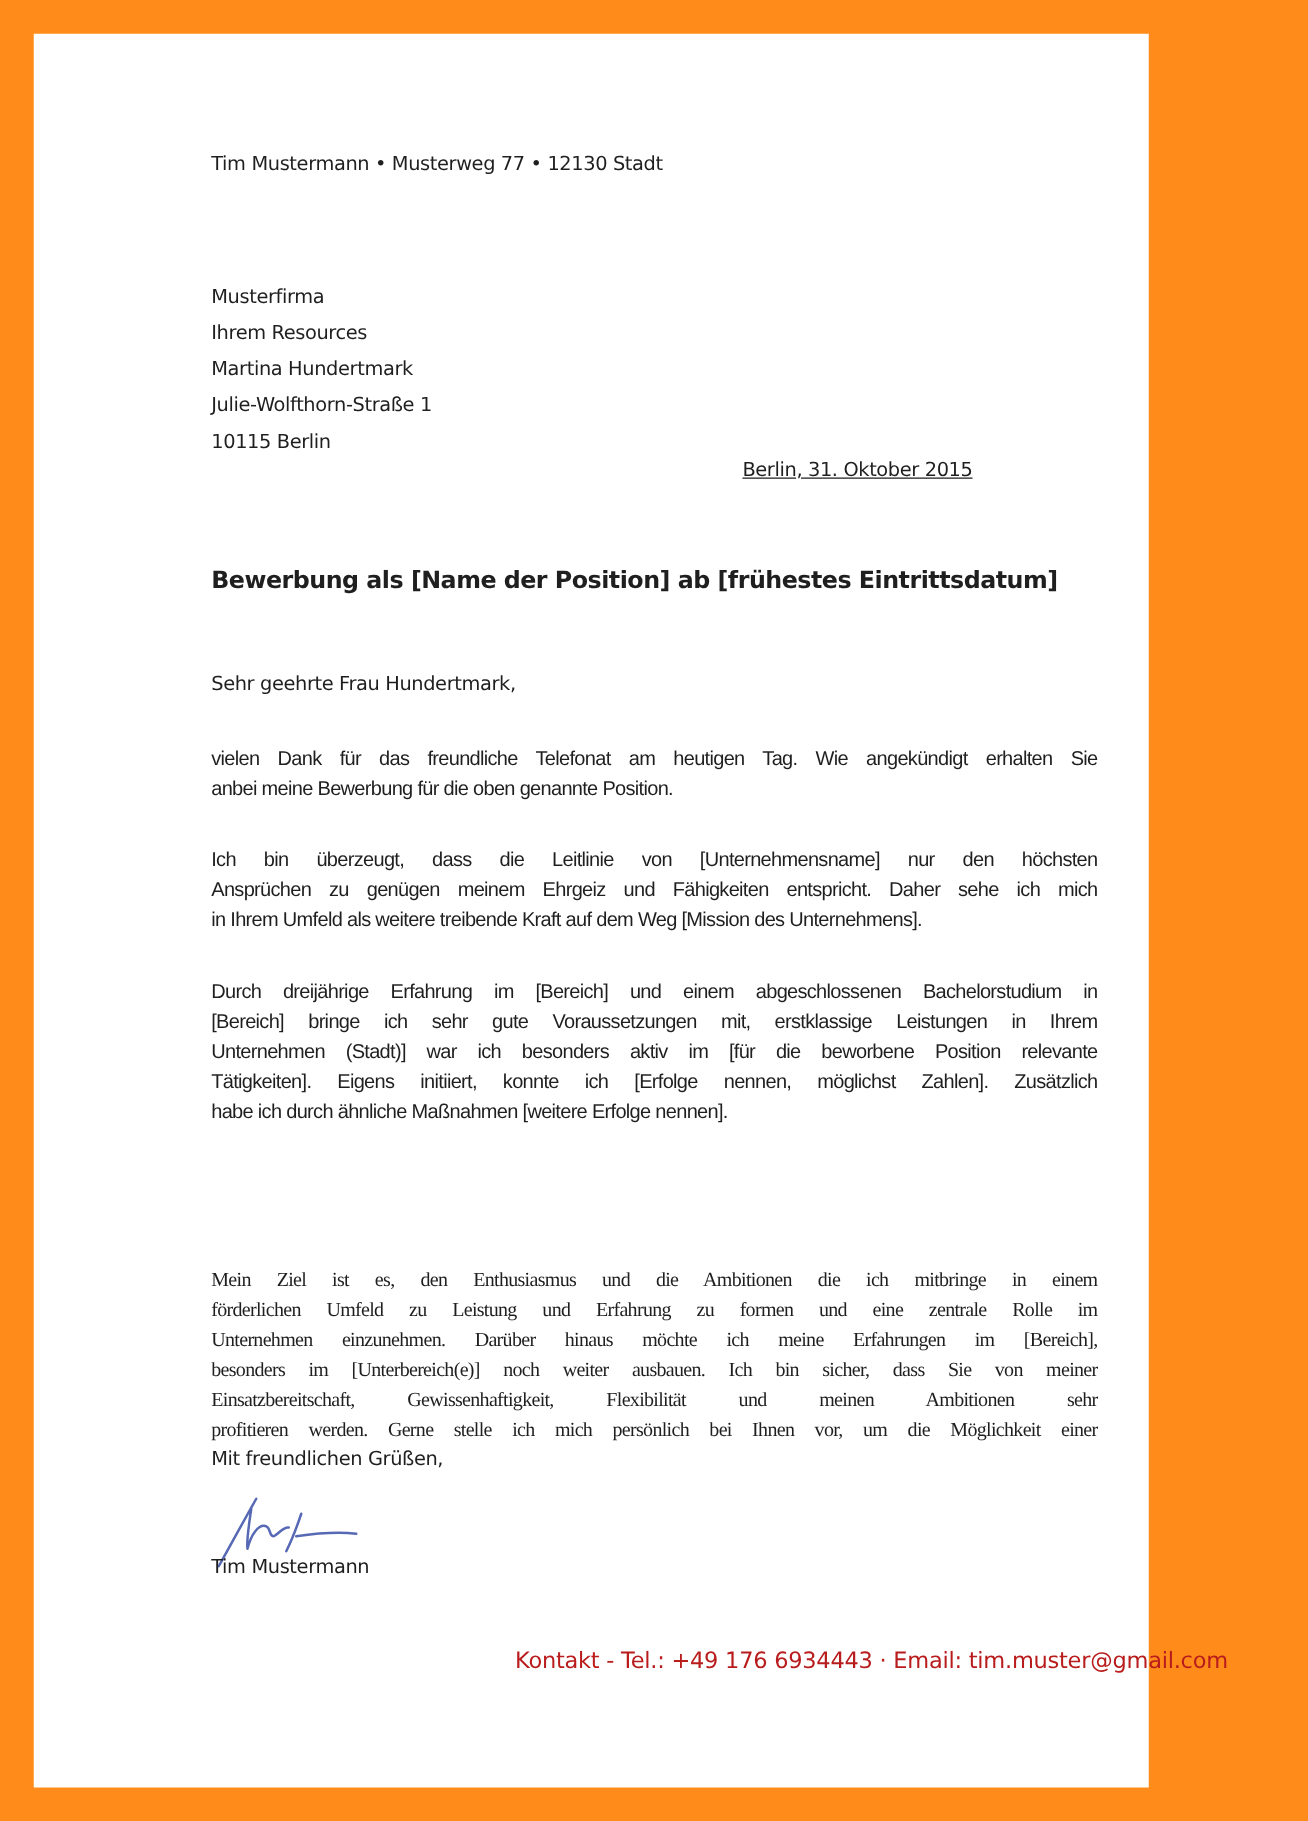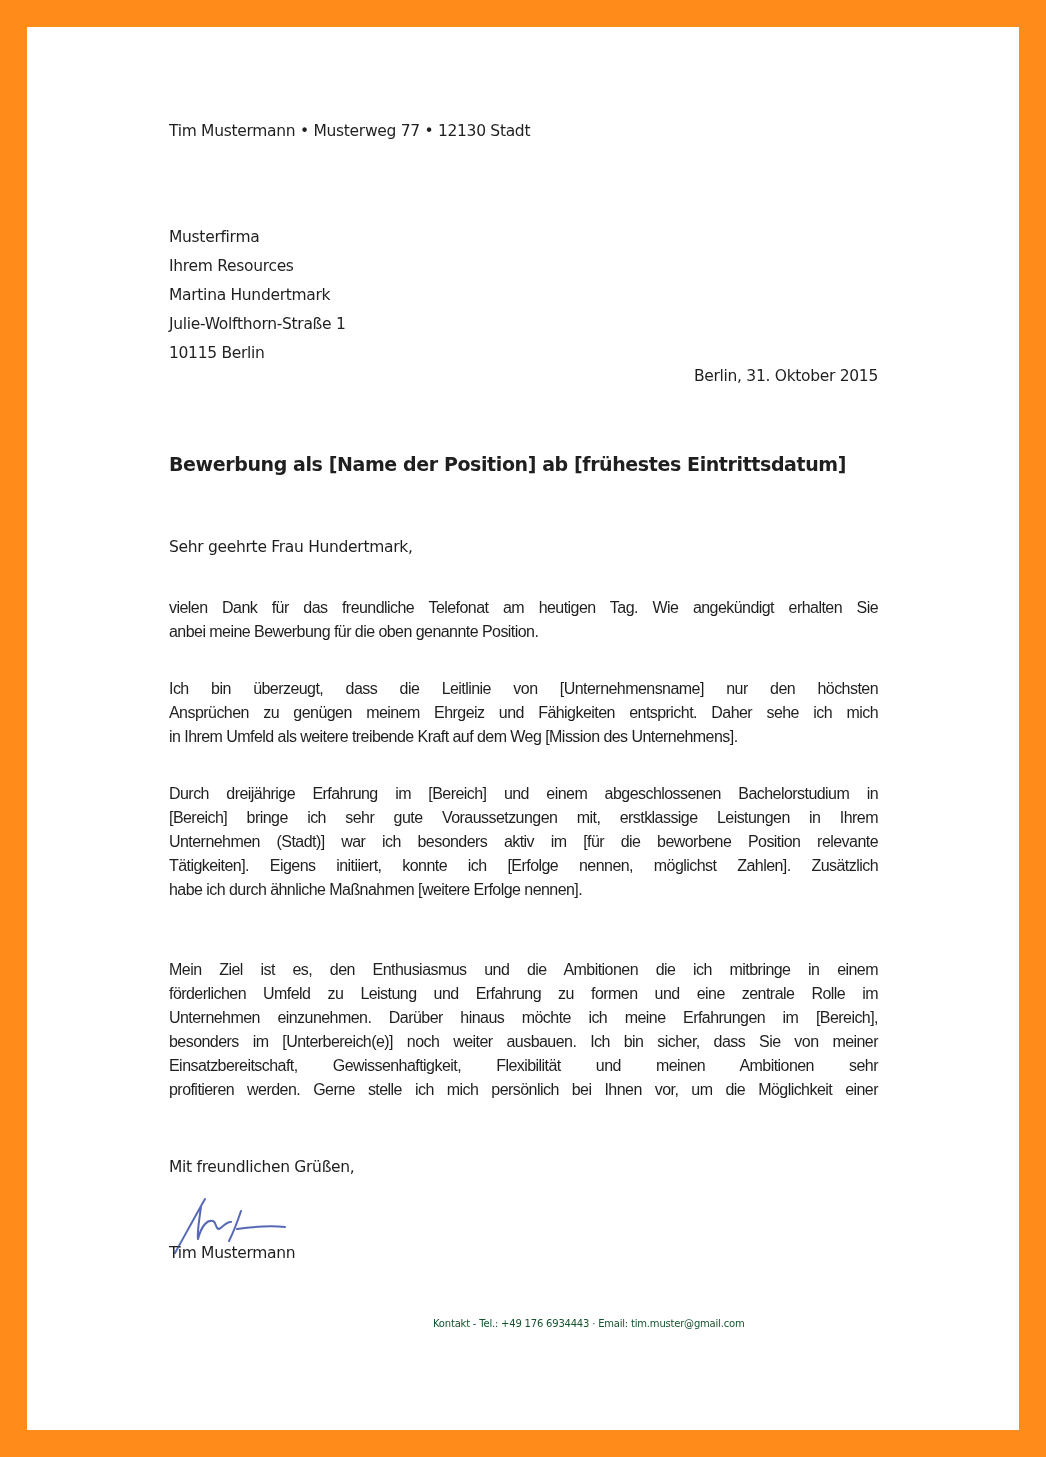--- a/index.html
+++ b/index.html
@@ -7,51 +7,51 @@
       width: 1046px; height: 1457px;
       background: #ff8c1a;
       position: relative;
       overflow: hidden;
       font-family: "DejaVu Sans", "Liberation Sans", sans-serif;
       color: #1f1f1f;
     }
     .page {
       position: absolute;
       left: 27px; top: 27px;
-      width: 992px; height: 1403px;
+      width: 892px; height: 1403px;
       background: #ffffff;
     }
     .abs { position: absolute; white-space: nowrap; }
     .t { font-size: 15.5px; letter-spacing: -0.3px; }
     .sender { left: 142px; top: 95px; }
     .recipient { left: 142px; top: 196px; line-height: 29px; }
     .recipient div { height: 29px; }
-    .date { right: 141px; top: 340px; }
+    .date { right: 141px; top: 340px; text-decoration: underline; }
     .subject { left: 142px; top: 426px; font-weight: bold; font-size: 19px; letter-spacing: -0.4px; }
     .salutation { left: 142px; top: 511px; }
     .para {
       position: absolute;
       left: 142px; width: 709px;
       font-size: 16px;
       line-height: 24px;
       text-align: justify;
       letter-spacing: -0.55px;
       white-space: normal;
       font-family: "Liberation Sans", sans-serif;
     }
     .para span.line { display: block; text-align: justify; text-align-last: justify; }
     .para span.line.last { text-align-last: left; }
     .p1 { top: 569px; }
     .p2 { top: 650px; }
     .p3 { top: 755px; }
-    .p4 { top: 931px; }
+    .p4 { top: 986px; font-family: Liberation Serif, serif; }
     .closing { left: 142px; top: 1131px; }
     .signame { left: 142px; top: 1217px; }
     .signature { position: absolute; left: 144px; top: 1150px; width: 140px; height: 80px; }
-    .footer { left: 406px; top: 1291px; font-size: 10px; color: #14532d; letter-spacing: -0.2px; }
+    .footer { left: 385px; top: 1291px; font-size: 18px; color: #b91c1c; letter-spacing: -0.2px; }
   </style>
 </head>
 <body>
 
 <div class="page">
 
   <div class="abs t sender">Tim Mustermann • Musterweg 77 • 12130 Stadt</div>
 
   <div class="abs t recipient">
     <div>Musterfirma</div>

